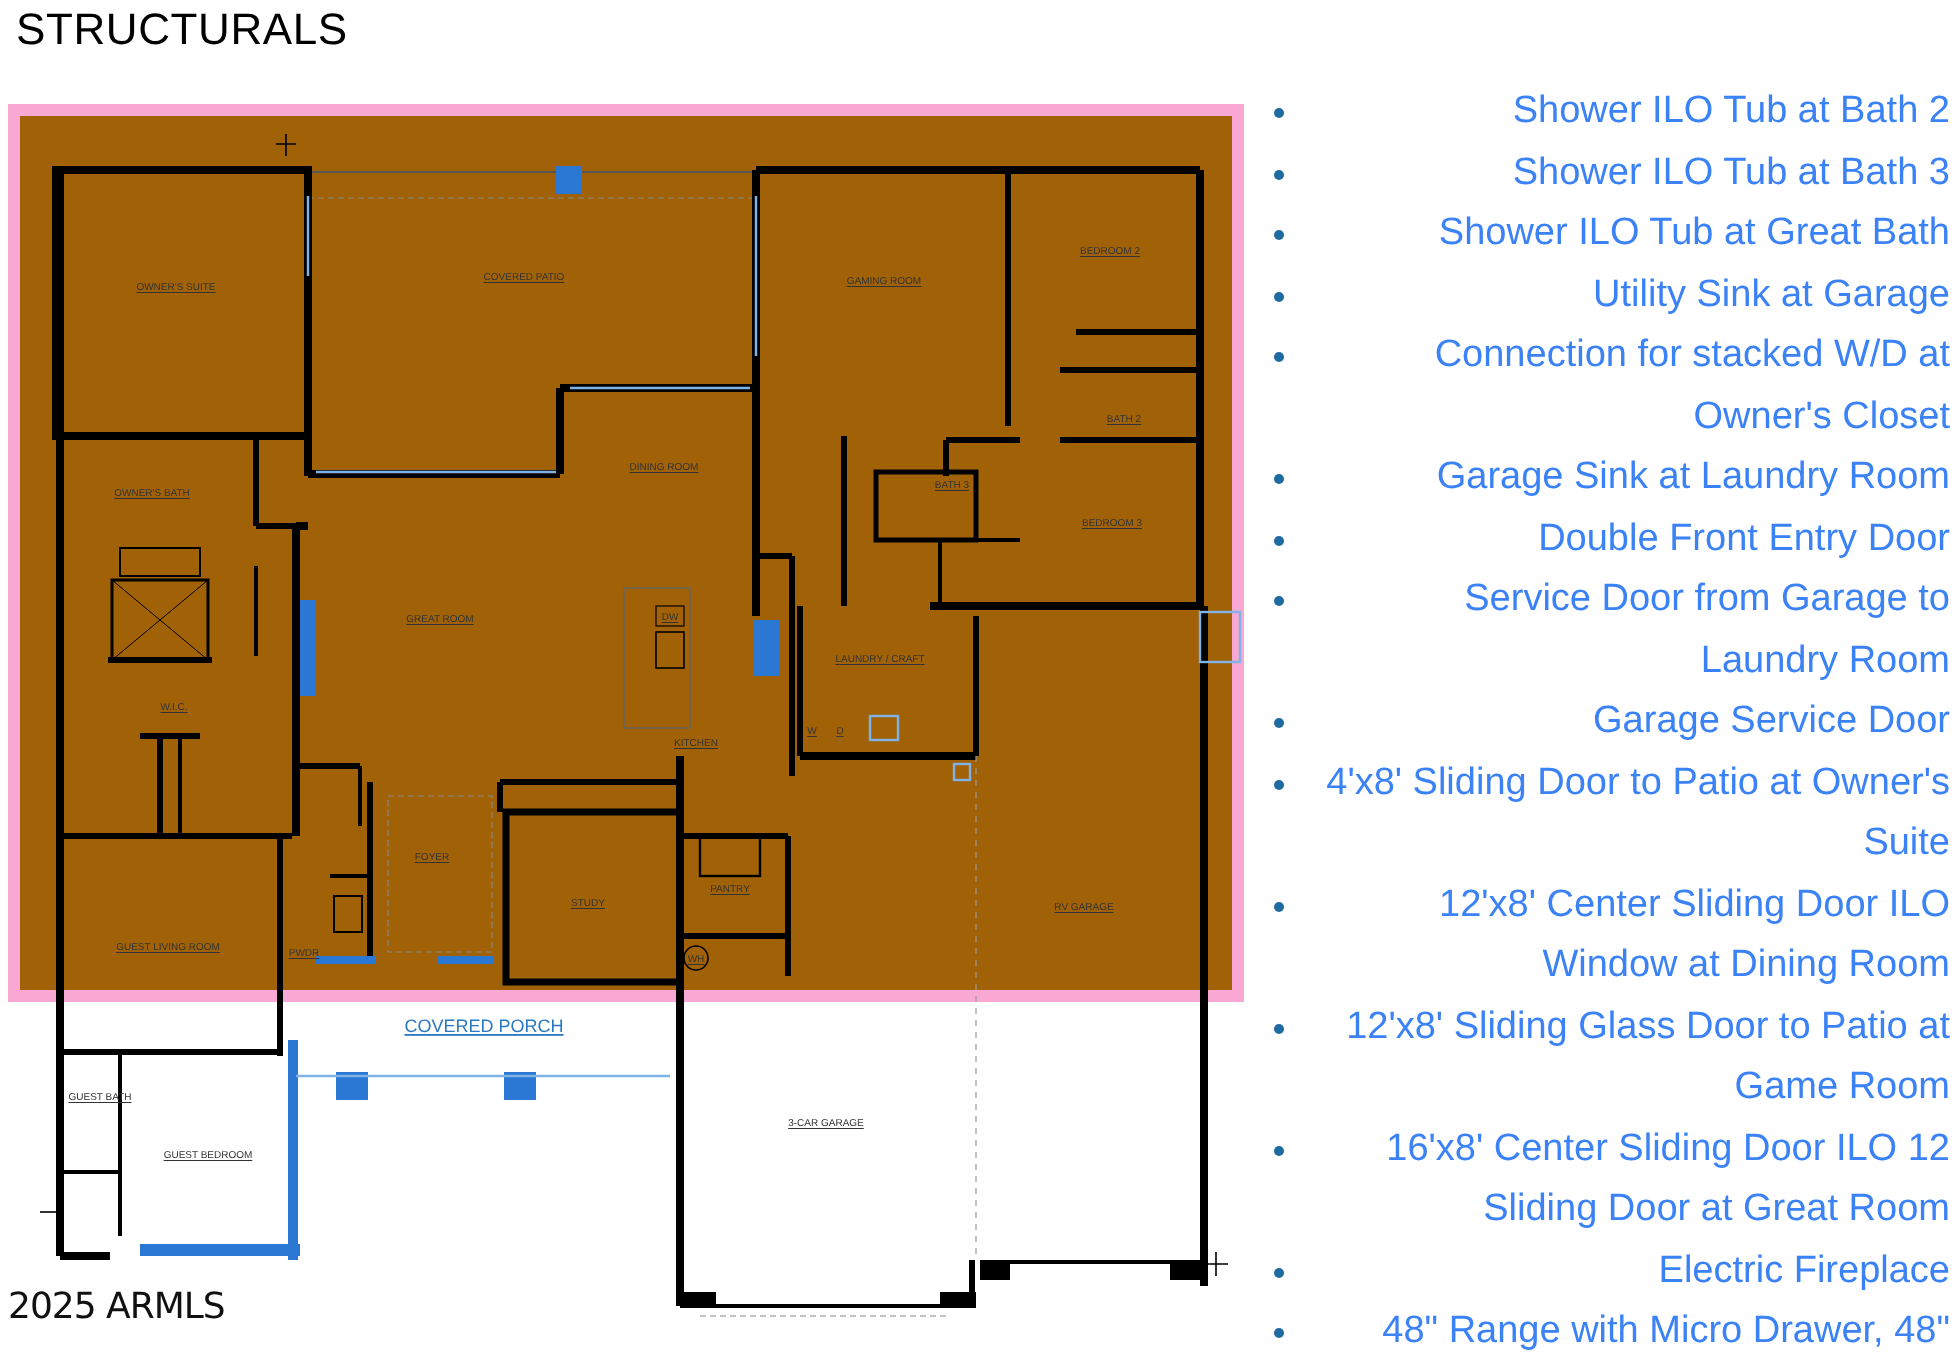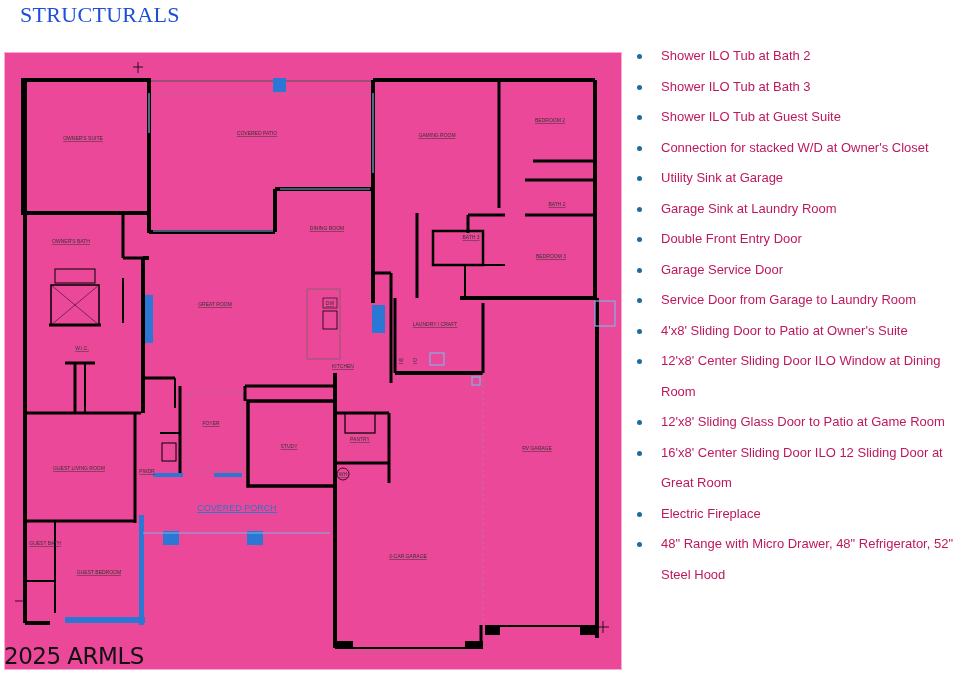--- a/index.html
+++ b/index.html
@@ -1,22 +1,22 @@
 <!DOCTYPE html>
 <html><head>
 <meta charset="utf-8">
 <style>
   html, body { margin:0; padding:0; background:#ffffff; }
   body { width:977px; height:684px; position:relative; overflow:hidden; font-family:"Liberation Sans", sans-serif; }
-  .page-title { position:absolute; left:20px; top:2px; font-family:Liberation Serif, serif; font-size:22px; color:#1d4ed8; letter-spacing:0.3px; }
-  .plan-frame { position:absolute; left:4px; top:52px; width:618px; height:618px; border:1px solid #f9a8d4; box-sizing:border-box; background:#ec4899; }
+  .page-title { position:absolute; left:8px; top:2px; font-family:Liberation Sans, sans-serif; font-size:22px; color:#000000; letter-spacing:0.3px; }
+  .plan-frame { position:absolute; left:4px; top:52px; width:618px; height:449px; border:6px solid #f9a8d4; box-sizing:border-box; background:#a16207; }
   .plan-frame svg { position:absolute; left:0; top:0; }
-  .copyright { position:absolute; left:4px; top:643px; font-family:"DejaVu Sans", sans-serif; font-size:23px; color:#111; letter-spacing:-0.5px; }
+  .copyright { position:absolute; left:4px; top:643px; font-family:"DejaVu Sans", sans-serif; font-size:18px; color:#111; letter-spacing:-0.5px; }
   .features { position:absolute; left:630px; top:41px; width:345px; margin:0; padding:0; list-style:none; }
-  .features li { position:relative; padding-left:31px; color:#be185d; font-size:13px; line-height:30.5px; }
+  .features li { position:relative; padding-left:31px; color:#3b82f6; font-size:19px; line-height:30.5px;text-align:right; }
   .features li .bullet { position:absolute; left:7px; top:13px; width:5px; height:5px; border-radius:50%; background:#1f6aa0; }
   .room-label { font-family:"Liberation Sans", sans-serif; font-size:5px; fill:#333; text-anchor:middle; text-decoration:underline; }
   .porch-label { font-family:"Liberation Sans", sans-serif; font-size:9px; fill:#2a78c2; text-anchor:middle; text-decoration:underline; }
 </style>
 </head>
 <body>
 
 <div class="page-title">STRUCTURALS</div>
 
 <div class="plan-frame">
@@ -172,26 +172,26 @@
     <text class="room-label" x="396" y="309">W</text>
     <text class="room-label" x="410" y="309">D</text>
   </svg>
 </div>
 
 <div class="copyright">2025 ARMLS</div>
 
 <ul class="features">
   <li><span class="bullet"></span><span>Shower ILO Tub at Bath 2</span></li>
   <li><span class="bullet"></span><span>Shower ILO Tub at Bath 3</span></li>
-  <li><span class="bullet"></span><span>Shower ILO Tub at Guest Suite</span></li>
+  <li><span class="bullet"></span><span>Shower ILO Tub at Great Bath</span></li>
+  <li><span class="bullet"></span><span>Utility Sink at Garage</span></li>
   <li><span class="bullet"></span><span>Connection for stacked W/D at Owner's Closet</span></li>
-  <li><span class="bullet"></span><span>Utility Sink at Garage</span></li>
   <li><span class="bullet"></span><span>Garage Sink at Laundry Room</span></li>
   <li><span class="bullet"></span><span>Double Front Entry Door</span></li>
+  <li><span class="bullet"></span><span>Service Door from Garage to Laundry Room</span></li>
   <li><span class="bullet"></span><span>Garage Service Door</span></li>
-  <li><span class="bullet"></span><span>Service Door from Garage to Laundry Room</span></li>
   <li><span class="bullet"></span><span>4'x8' Sliding Door to Patio at Owner's Suite</span></li>
   <li><span class="bullet"></span><span>12'x8' Center Sliding Door ILO Window at Dining Room</span></li>
   <li><span class="bullet"></span><span>12'x8' Sliding Glass Door to Patio at Game Room</span></li>
   <li><span class="bullet"></span><span>16'x8' Center Sliding Door ILO 12 Sliding Door at Great Room</span></li>
   <li><span class="bullet"></span><span>Electric Fireplace</span></li>
   <li><span class="bullet"></span><span>48" Range with Micro Drawer, 48" Refrigerator, 52" Steel Hood</span></li>
 </ul>
 
 </body></html>

